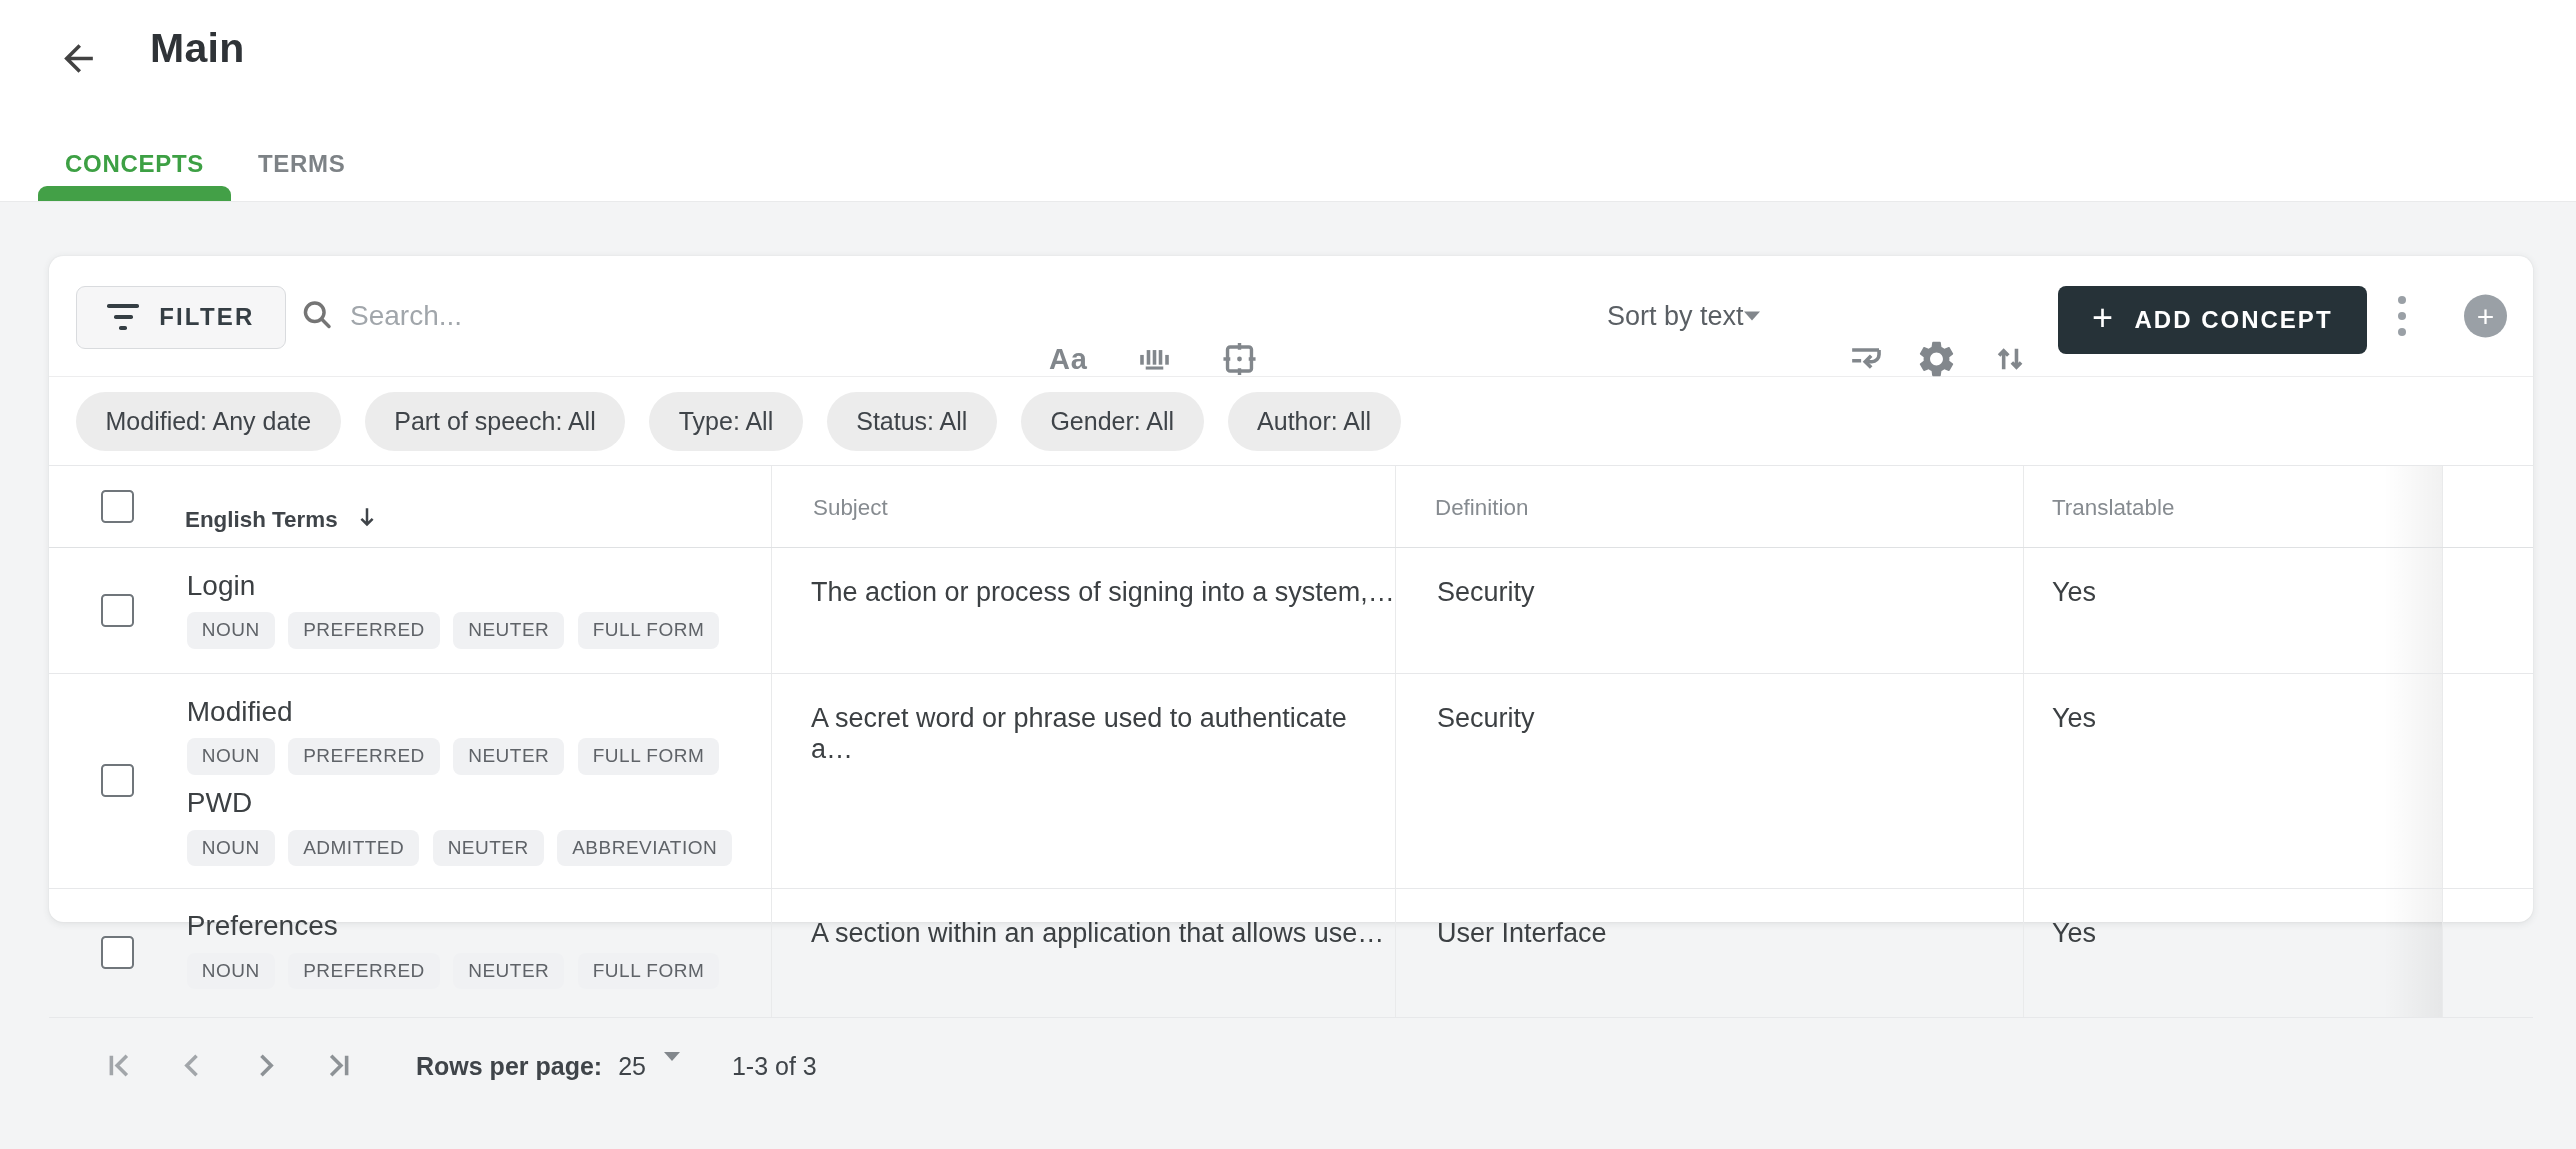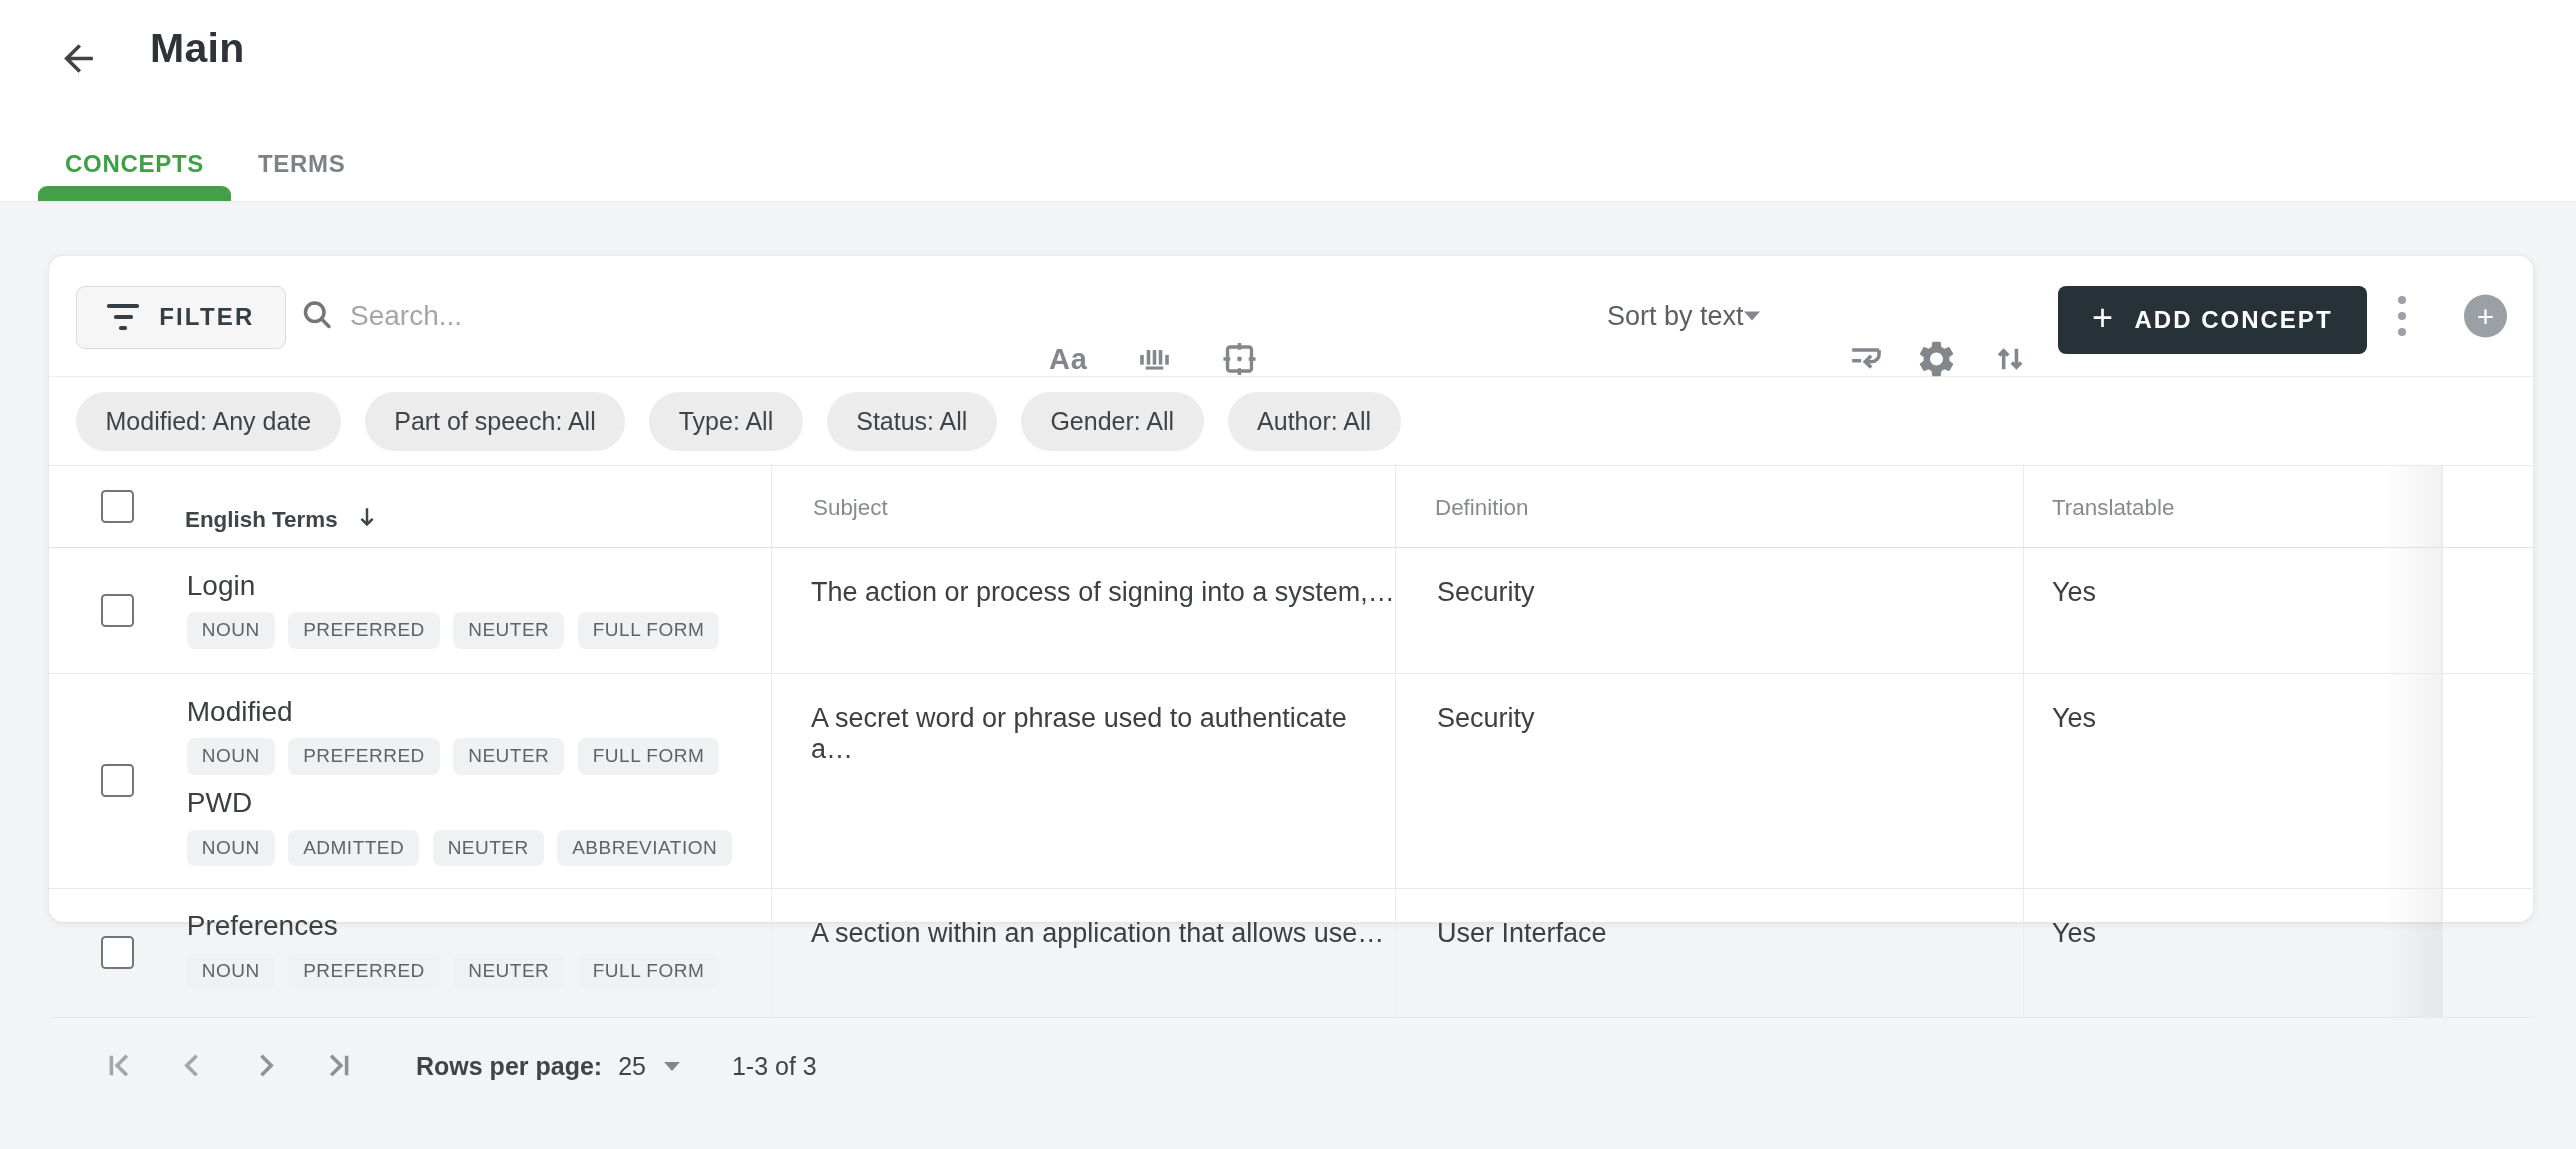--- a/index.html
+++ b/index.html
@@ -102,21 +102,21 @@
   .term-group + .term-group { margin-top:12.5px; }
   .row-1 { min-height:126px; } .row-2 { min-height:205px; } .row-3 { min-height:129px; }
 
   
   .tfoot { height:98px; display:flex; align-items:center; padding-left:50px; }
   .pg-btn { width:41px; height:41px; border:none; background:transparent; cursor:pointer;
             display:flex; align-items:center; justify-content:center; }
   .pg-btn + .pg-btn { margin-left:32px; }
   .rpp-label { margin-left:57px; font-size:25px; font-weight:bold; color:#3f4449; }
   .rpp-value { margin-left:16px; font-size:25px; color:#3f4449; cursor:pointer;
-               display:flex; align-items:center; gap:18px; }
+               display:flex; gap:18px; }
   .rpp-caret { width:0; height:0; border-left:8px solid transparent;
                border-right:8px solid transparent; border-top:9.8px solid #82878c; }
   .range { margin-left:52px; font-size:25px; color:#3f4449; }
 </style>
 </head>
 <body>
 
 <div class="topbar">
   <button class="back-btn">
     <span>

